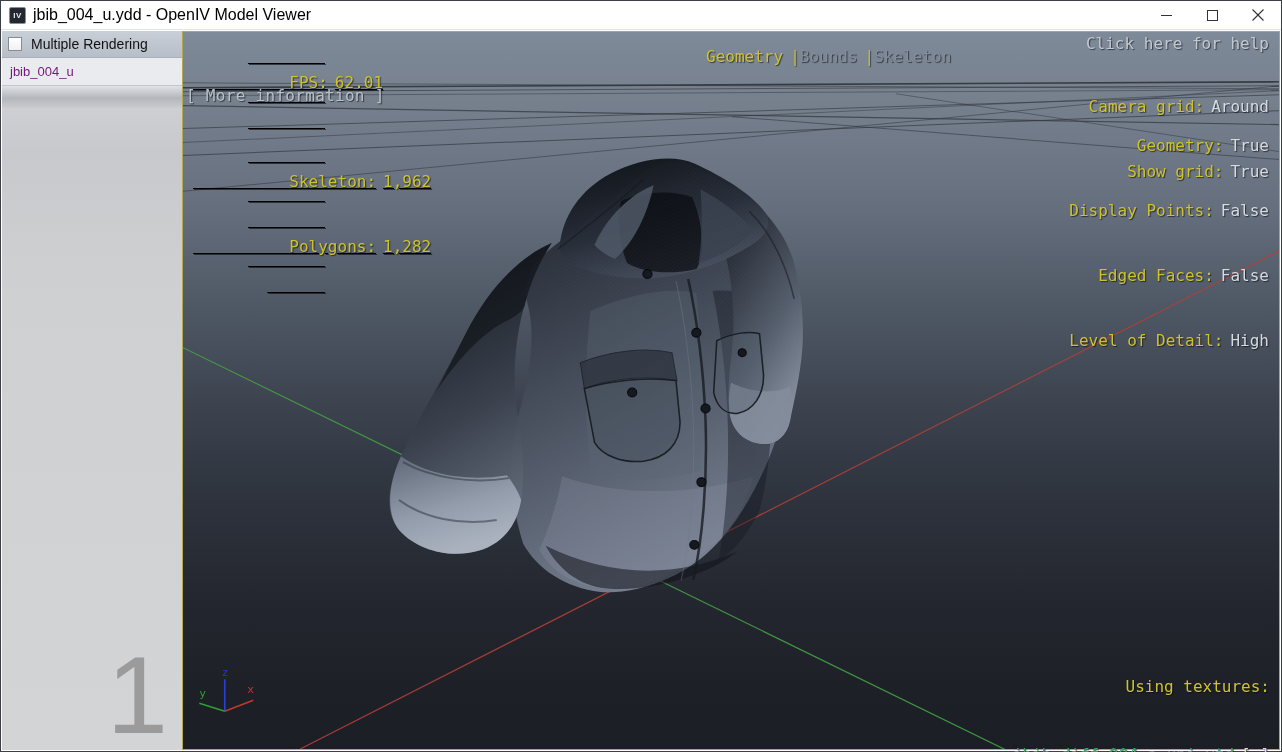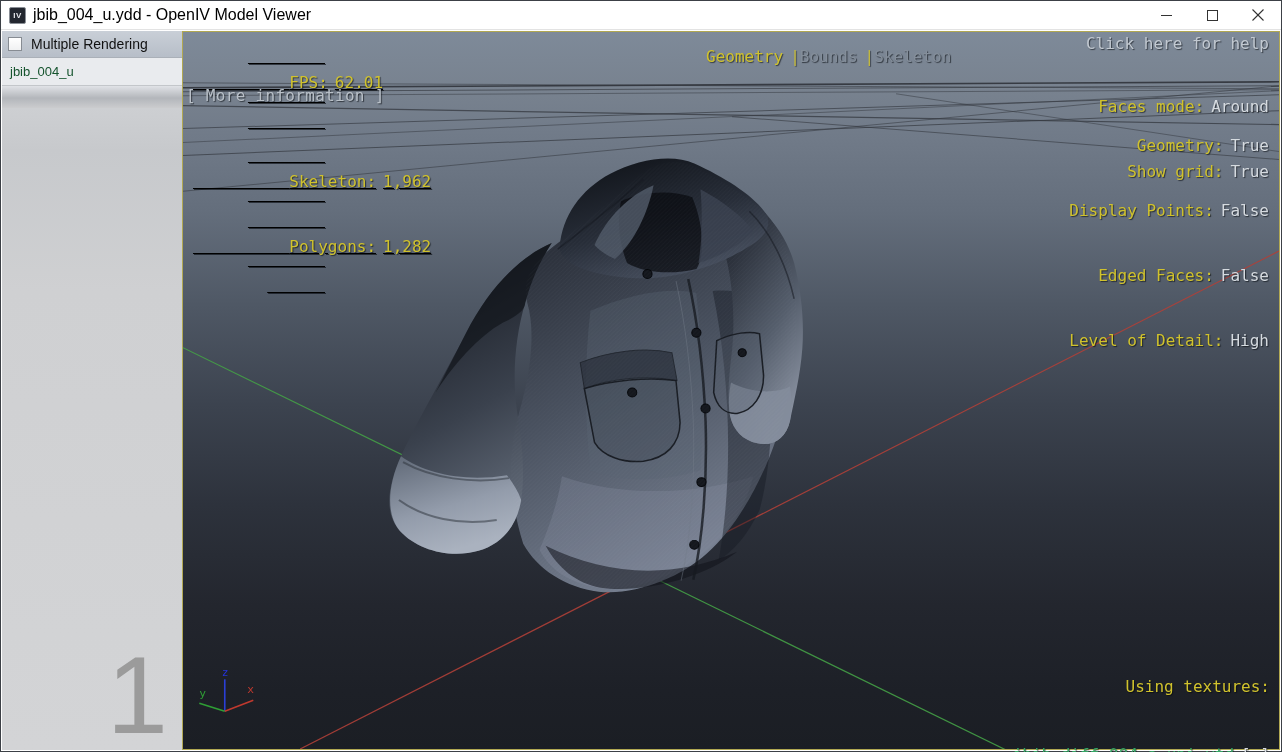--- a/index.html
+++ b/index.html
@@ -27,21 +27,21 @@
   .sidebar { position:relative; width:180px; height:100%;
              background:linear-gradient(180deg,#d8dadd 0px,#c7c9cc 120px,#cfd0d2 260px,#d3d4d6 100%); }
   .mr-row { height:27px; display:flex; align-items:center; padding-left:6px;
             background:linear-gradient(180deg,#c9cfd7 0%,#b7bec8 100%);
             border-bottom:1px solid #aab0b8; }
   .checkbox { width:14px; height:14px; background:linear-gradient(#ffffff,#f0f1f2);
               border:1px solid #878c93; margin-right:9px; }
   .mr-label { font-size:14px; color:#111; }
   .model-item { height:28px; display:flex; align-items:center; padding-left:8px;
                 background:#e9ebee; border-bottom:1px solid #c3c6ca; }
-  .model-label { font-size:13px; color:#14532d; }
+  .model-label { font-size:13px; color:#701a75; }
   .sidebar-fade { height:22px; background:linear-gradient(180deg,#e0e2e6 0%,#b3b6bb 55%,#cbccce 100%); }
   .page-num { position:absolute; right:14px; bottom:0px; font-size:110px; line-height:1;
               color:#9b9b9b; font-weight:400; }
 
   
   .viewport { position:relative; flex:1; height:100%; border:1px solid #b1a852;
     background:linear-gradient(180deg,
       #7e8a99 0%, #78828f 8%, #707a88 15%, #646e7c 25%, #4f5865 38%,
       #3c434f 52%, #2d323c 66%, #23262e 80%, #1d2027 92%, #1b1e24 100%); }
   .scene { position:absolute; inset:0; width:100%; height:100%; }
@@ -233,21 +233,21 @@
       <div class="vp-text more-info">[ More information ]</div>
 
       <div class="vp-text tab-bar">
         <span class="yellow">Geometry</span><span class="tab-sep">|</span><span class="dim">Bounds</span><span class="tab-sep">|</span><span class="dim">Skeleton</span>
       </div>
 
       <div class="vp-text gray help-link">Click here for help</div>
 
       <div class="vp-text right-align cam-block">
         <div>
-          <span class="yellow lbl">Faces mode:</span><span class="val">Around</span>
+          <span class="yellow lbl">Camera grid:</span><span class="val">Around</span>
         </div>
         <div>
           <span class="yellow lbl">Show grid:</span><span class="val">True</span>
         </div>
       </div>
 
       <div class="vp-text right-align disp-block">
         <div>
           <span class="yellow lbl">Geometry:</span><span class="val">True</span>
         </div>

